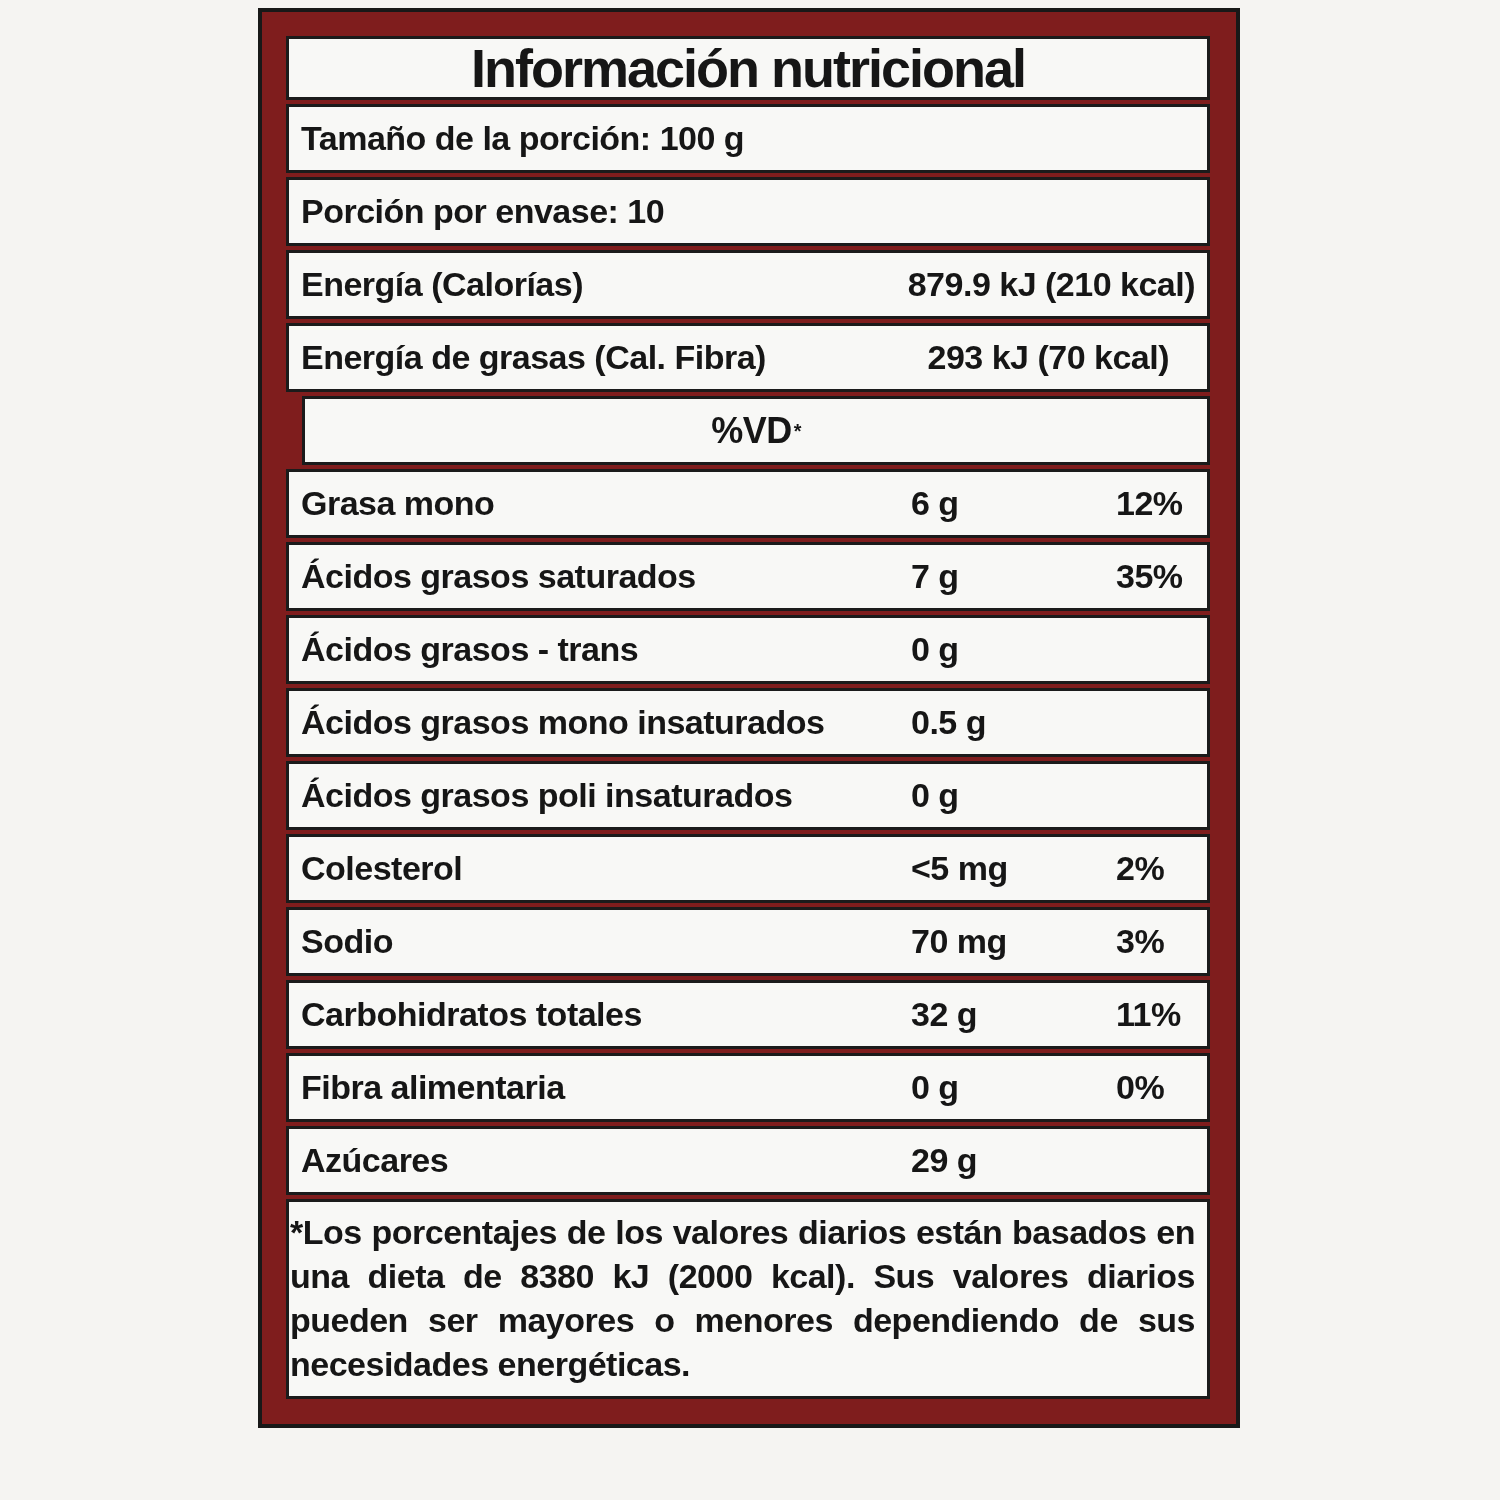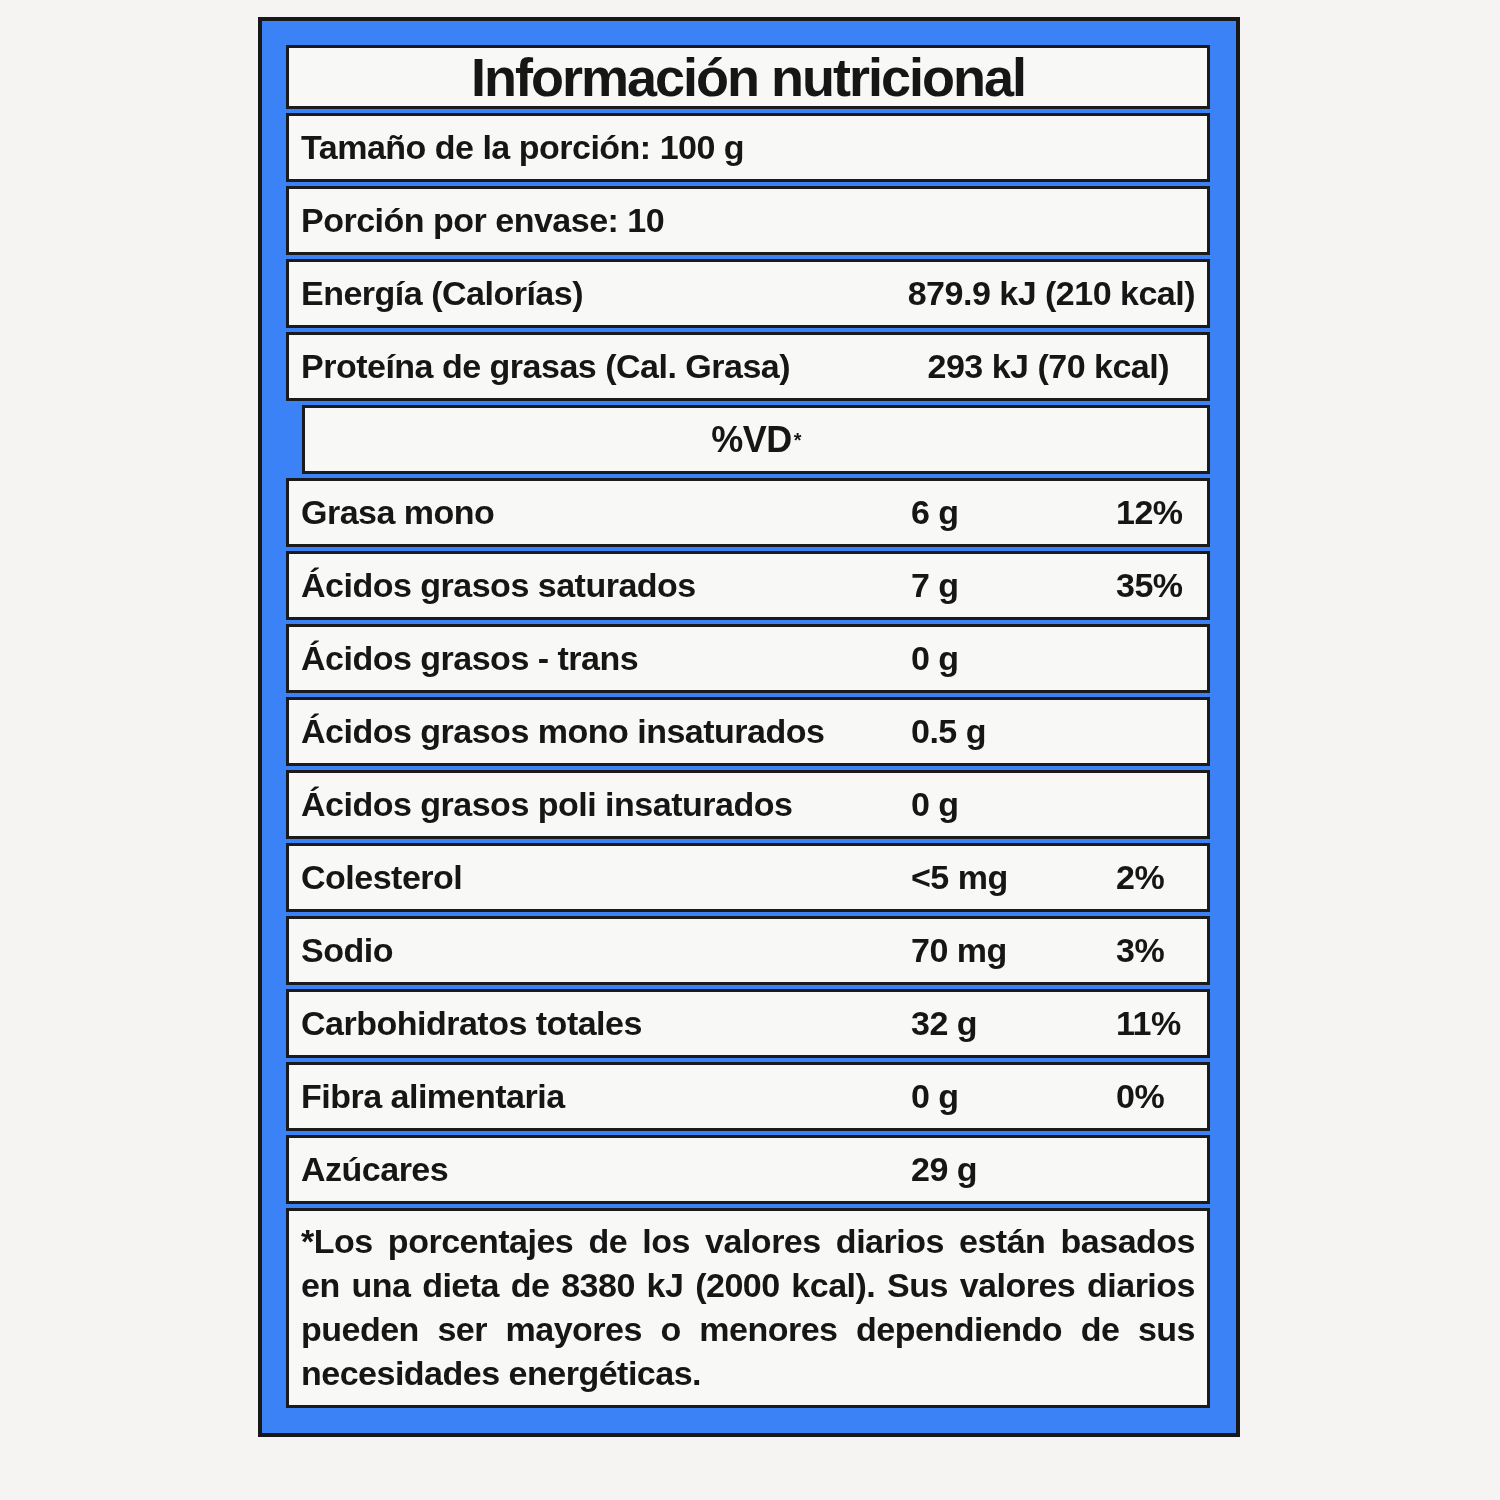--- a/index.html
+++ b/index.html
@@ -5,25 +5,25 @@
   html,body{margin:0;padding:0;}
   body{
     width:1500px;height:1500px;
     background:#f5f4f2;
     font-family:"Liberation Sans", sans-serif;
     font-weight:bold;
     color:#161616;
     position:relative;
   }
   .outer{
-    position:absolute;left:258px;top:17px;
+    position:absolute;left:258px;top:8px;
     width:982px;height:1420px;
     box-sizing:border-box;
     border:4px solid #181818;
-    background:#3b82f6;
+    background:#7f1d1d;
   }
   .table{
     position:absolute;left:24px;top:24px;right:26px;
     display:flex;flex-direction:column;gap:4px;
   }
   .row{
     box-sizing:border-box;
     border:3px solid #1b1b1b;
     height:69px;
     display:flex;align-items:center;
@@ -38,21 +38,21 @@
   .energy .val{margin-left:auto;}
   .energy.val-inset .val{margin-right:26px;}
   .dvh-row{justify-content:center;font-size:36px;margin-left:16px;}
   .dvh-row sup{font-size:55%;line-height:0;margin-left:2px;}
   .nutrient .name{width:610px;flex:none;overflow:visible;}
   .nutrient .amt{width:205px;flex:none;}
   .nutrient .dv{flex:1;}
   .footnote-row{
     height:auto;min-height:184px;
     align-items:flex-start;
-    padding:8px 12px 10px 12px;
+    padding:8px 12px 10px 1px;
     white-space:normal;
   }
   .footnote-row p{
     margin:0;
     font-size:34px;line-height:44px;
     text-align:justify;
     letter-spacing:-0.5px;
   }
 </style>
 </head>
@@ -73,21 +73,21 @@
       <span>Porción por envase: 10</span>
     </div>
 
 
     <div class="row energy">
       <span class="name">Energía (Calorías)</span>
       <span class="val">879.9 kJ (210 kcal)</span>
     </div>
 
     <div class="row energy val-inset">
-      <span class="name">Proteína de grasas (Cal. Grasa)</span>
+      <span class="name">Energía de grasas (Cal. Fibra)</span>
       <span class="val">293 kJ (70 kcal)</span>
     </div>
 
     <div class="row dvh-row">
       <span>%VD</span>
         <sup>*</sup>
     </div>
 
     <div class="row nutrient">
       <span class="name">Grasa mono</span>

